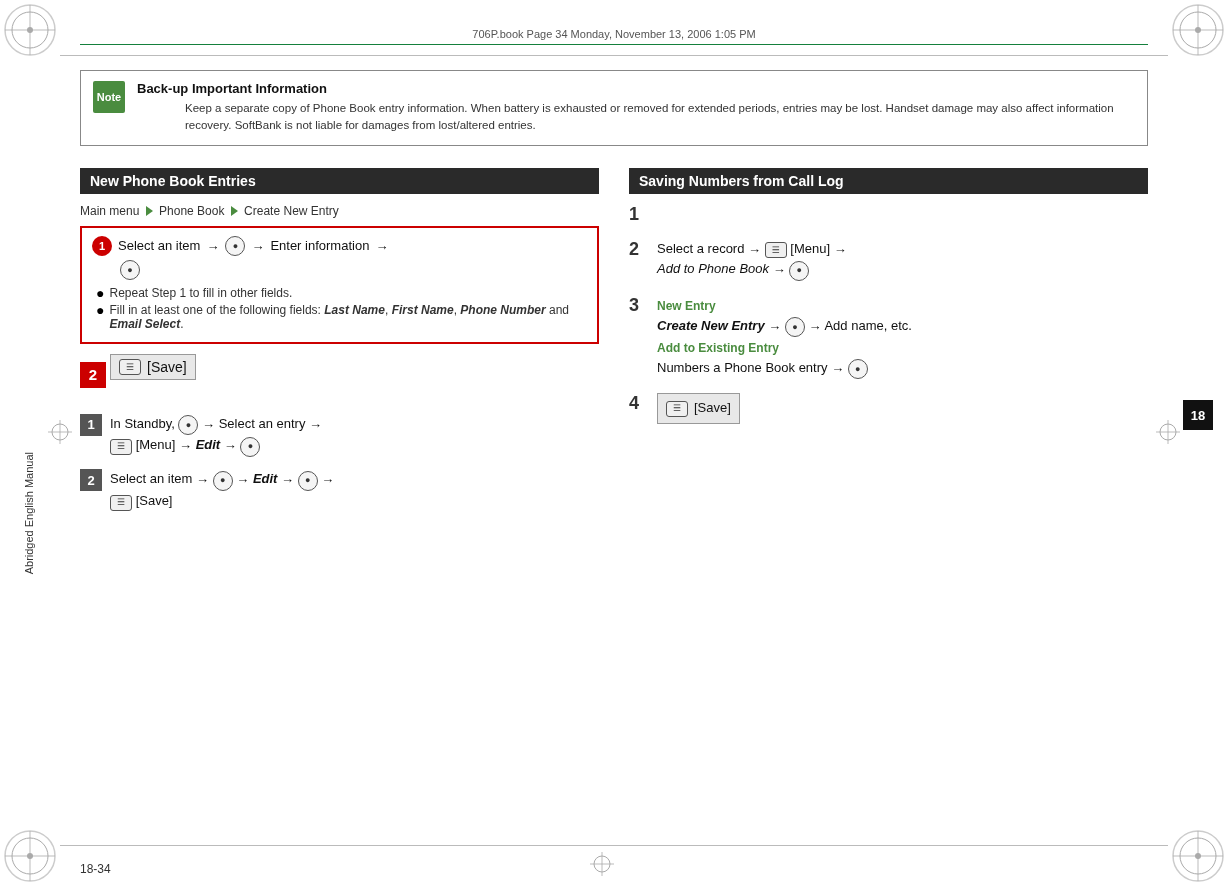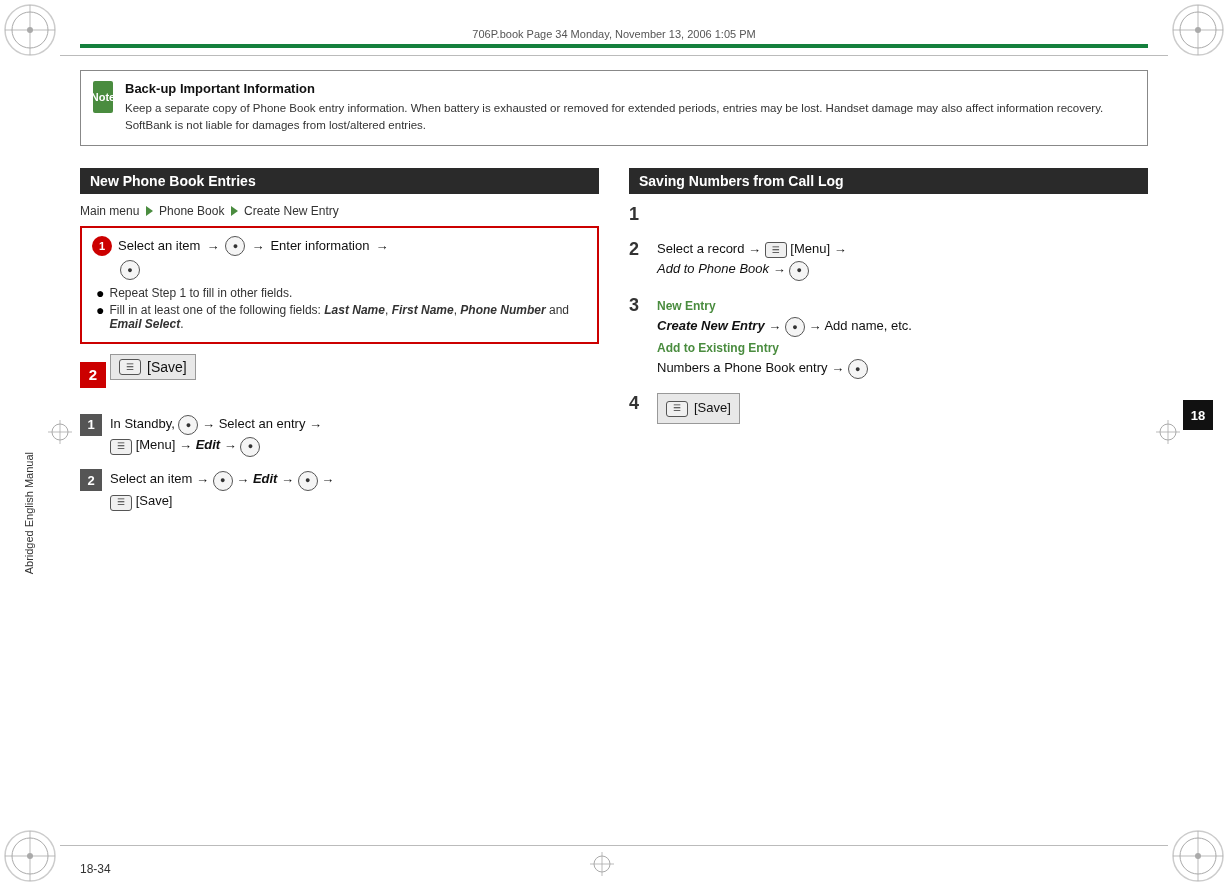--- a/index.html
+++ b/index.html
@@ -25,21 +25,21 @@
     
     .top-bar {
       position: absolute;
       top: 28px;
       left: 80px;
       right: 80px;
       display: flex;
       align-items: center;
       font-size: 11px;
       color: #555;
-      border-bottom: 4px solid #15803d;
+      border-bottom: 1px solid #15803d;
       padding-bottom: 4px;
     }
     .top-bar-text {
       flex: 1;
       text-align: center;
     }
 
     
     .main-content {
       position: absolute;
@@ -87,36 +87,36 @@
     
     .note-box {
       display: flex;
       align-items: flex-start;
       border: 1.5px solid #888;
       padding: 10px 12px;
       margin-bottom: 22px;
       background: #fff;
     }
     .note-icon {
-      width: 20px;
+      width: 32px;
       height: 32px;
       background: #4a8c3f;
       color: white;
       font-size: 11px;
       font-weight: bold;
       display: flex;
       align-items: center;
       justify-content: center;
       flex-shrink: 0;
       margin-right: 12px;
       border-radius: 2px;
     }
     .note-content { flex: 1; }
     .note-title { font-weight: bold; font-size: 13px; margin-bottom: 4px; }
-    .note-text { font-size: 11.5px; line-height: 1.5; color: #333; }
+    .note-text { font-size: 11.5px; line-height: 1.5; color: #333; margin-left: 48px; }
 
     
     .two-col {
       display: flex;
       gap: 30px;
     }
     .col-left { flex: 1; }
     .col-right { flex: 1; }
 
     

